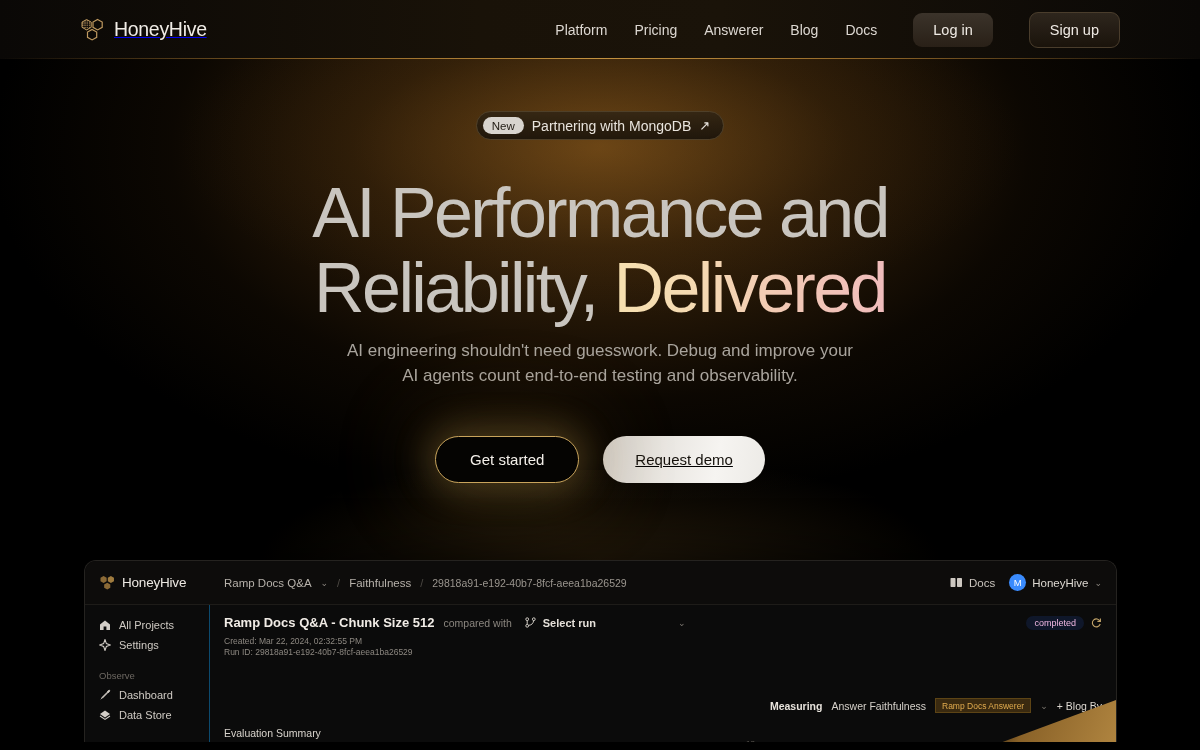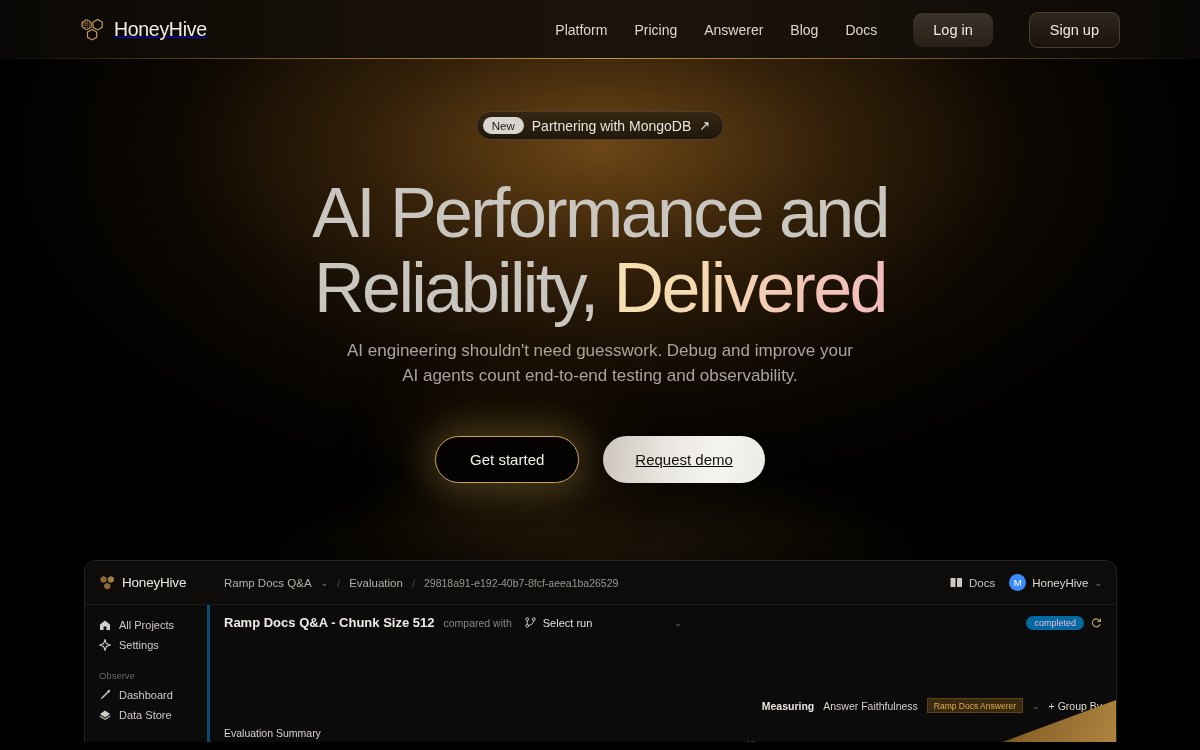--- a/index.html
+++ b/index.html
@@ -134,33 +134,33 @@
   .crumb-chev { color: #8b867f; font-size: 9px; }
   .shot-head-right { margin-left: auto; display: flex; align-items: center; gap: 14px; padding-right: 14px; }
   .hh-docs { display: flex; align-items: center; gap: 6px; color: #c9c4bd; font-size: 11.5px; }
   .hh-user { display: flex; align-items: center; gap: 6px; color: #ddd8d1; font-size: 11.5px; }
   .avatar {
     width: 17px; height: 17px; border-radius: 50%; background: #3a8bfd;
     color: #fff; font-size: 9.5px; display: flex; align-items: center; justify-content: center;
   }
 
   .shot-body { display: flex; height: 145px; }
-  .shot-side { width: 125px; border-right: 3px solid #0c4a6e; padding: 10px 0 0 14px; }
+  .shot-side { width: 125px; border-right: 1px solid #0c4a6e; padding: 10px 0 0 14px; }
   .side-item { display: flex; align-items: center; gap: 8px; height: 20px; color: #cfcac3; font-size: 11px; }
   .side-head { color: #6d6862; font-size: 9.5px; margin: 15px 0 4px 0; }
   .shot-main { flex: 1; padding: 10px 14px 0 14px; position: relative; }
 
   .main-row1 { display: flex; align-items: center; }
   .run-title { color: #f1ece6; font-size: 13px; font-weight: bold; }
   .compared { color: #8b867f; font-size: 10.5px; margin-left: 9px; }
   .branch-ico { color: #cfcac3; font-size: 11px; margin-left: 13px; }
-  .select-run { color: #e6e1da; font-size: 11px; font-weight: normal; margin-left: 7px; }
+  .select-run { color: #e6e1da; font-size: 11px; font-weight: bold; margin-left: 7px; }
   .sel-chev { color: #7d7871; font-size: 9px; margin-left: 82px; }
   .badge-completed {
-    margin-left: auto; background: #0369a1; color: #f0b7e2; font-size: 9px;
+    margin-left: auto; background: #0f172a; color: #f0b7e2; font-size: 9px;
     border-radius: 999px; padding: 2px 8px;
   }
   .refresh-ico { color: #c2a46a; font-size: 11px; margin-left: 7px; }
 
   .meta { margin-top: 6px; }
   .meta-line { color: #8d8881; font-size: 8.5px; line-height: 11px; }
 
   .main-row2 { position: absolute; right: 14px; top: 93px; display: flex; align-items: center; gap: 9px; }
   .measuring { color: #e8e3dc; font-size: 10.5px; font-weight: bold; }
   .metric-name { color: #d6d1ca; font-size: 10.5px; }
@@ -268,21 +268,21 @@
             <polygon points="12.1,11.5 16.7,14.1 16.7,19.3 12.1,21.9 7.5,19.3 7.5,14.1" fill="#8b6a36"></polygon>
           </svg>
         </span>
         <span class="shot-brand-text">HoneyHive</span>
       </div>
 
       <div class="crumbs">
         <span class="crumb">Ramp Docs Q&amp;A</span>
         <span class="crumb-chev">⌄</span>
         <span class="crumb-sep">/</span>
-        <span class="crumb">Evaluation</span>
+        <span class="crumb">Faithfulness</span>
         <span class="crumb-sep">/</span>
         <span class="crumb-id">29818a91-e192-40b7-8fcf-aeea1ba26529</span>
       </div>
 
       <div class="shot-head-right">
         <div class="hh-docs">
           <span>
             <svg width="13" height="11" viewBox="0 0 13 11">
               <rect x="0.5" y="1" width="5" height="9" rx="0.8" fill="#cdc8c1"></rect>
               <rect x="7" y="1" width="5" height="9" rx="0.8" fill="#cdc8c1"></rect>
@@ -358,29 +358,33 @@
           <span class="sel-chev">⌄</span>
           <span class="badge-completed">completed</span>
           <span class="refresh-ico">
             <svg width="11" height="11" viewBox="0 0 11 11">
               <path d="M9 4.2 A4 4 0 1 0 9.2 7" fill="none" stroke="#c2a46a" stroke-width="1.1"></path>
               <path d="M9.4 1.4 V4.4 H6.4" fill="none" stroke="#c2a46a" stroke-width="1.1"></path>
             </svg>
           </span>
         </div>
 
+        <div class="meta">
+          <div class="meta-line">Created: Mar 22, 2024, 02:32:55 PM</div>
+          <div class="meta-line">Run ID: 29818a91-e192-40b7-8fcf-aeea1ba26529</div>
+        </div>
 
         <div class="main-row2">
           <span class="measuring">Measuring</span>
           <span class="metric-name">Answer Faithfulness</span>
           <span class="tag-amber">Ramp Docs Answerer</span>
           <span class="m-chev">⌄</span>
           <span class="group-by">
             <span>+</span>
-            <span>Group By</span>
+            <span>Blog By</span>
           </span>
         </div>
 
         <div class="summary">
           <div class="sum-title">Evaluation Summary</div>
 
         </div>
 
         <div class="avg-drop">
           <span class="avg-text">Average</span>

